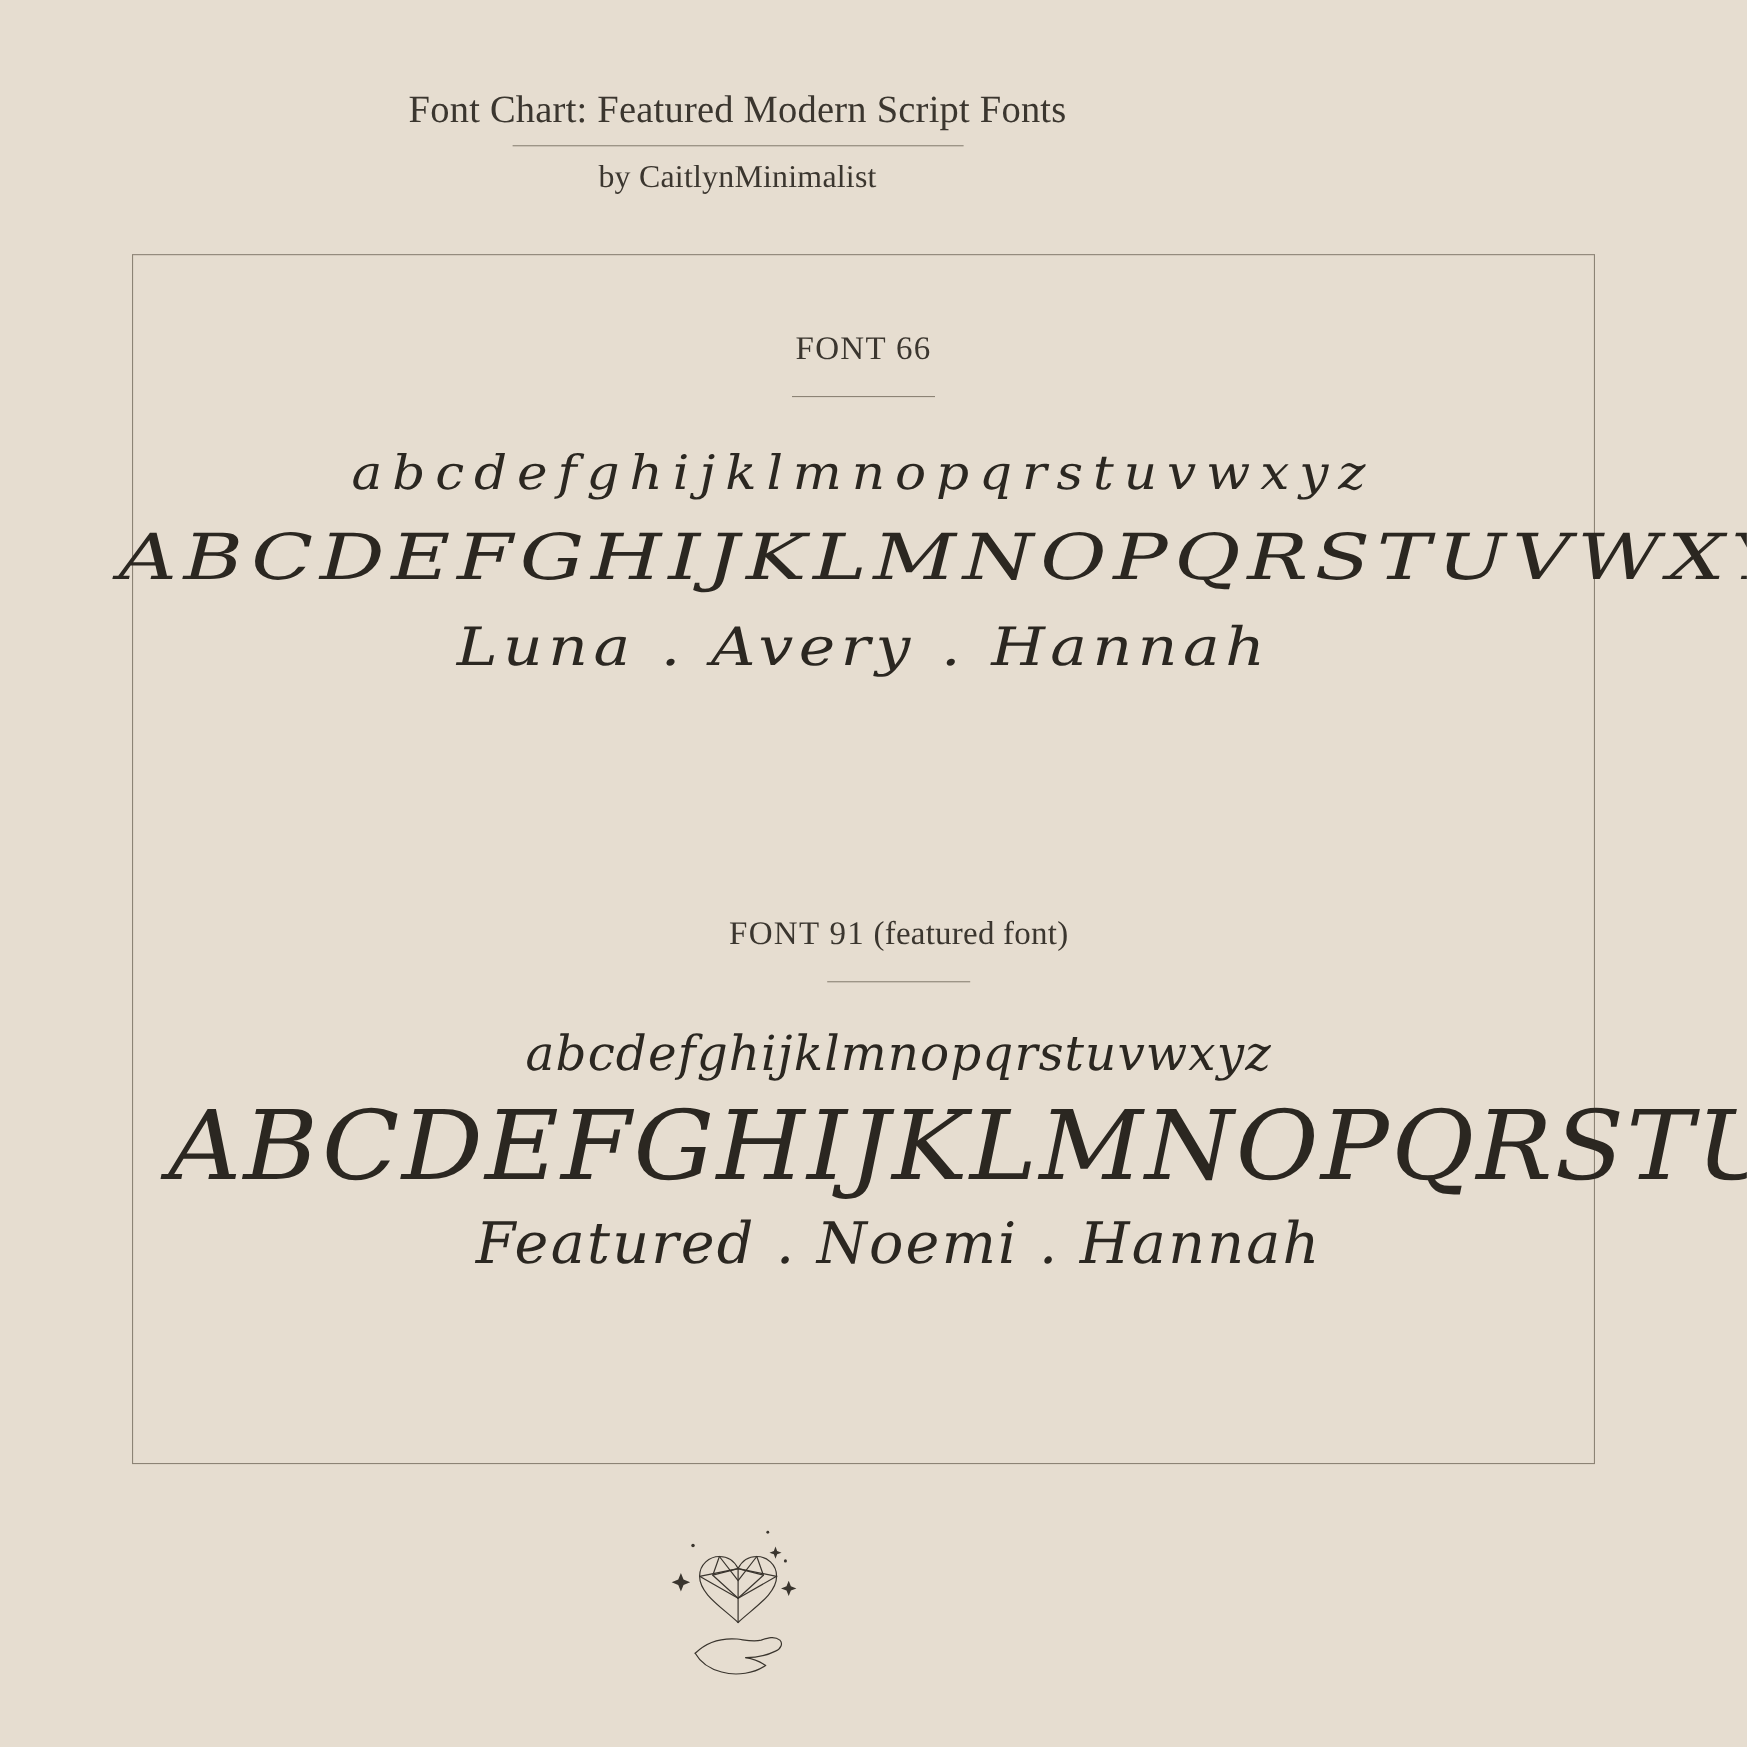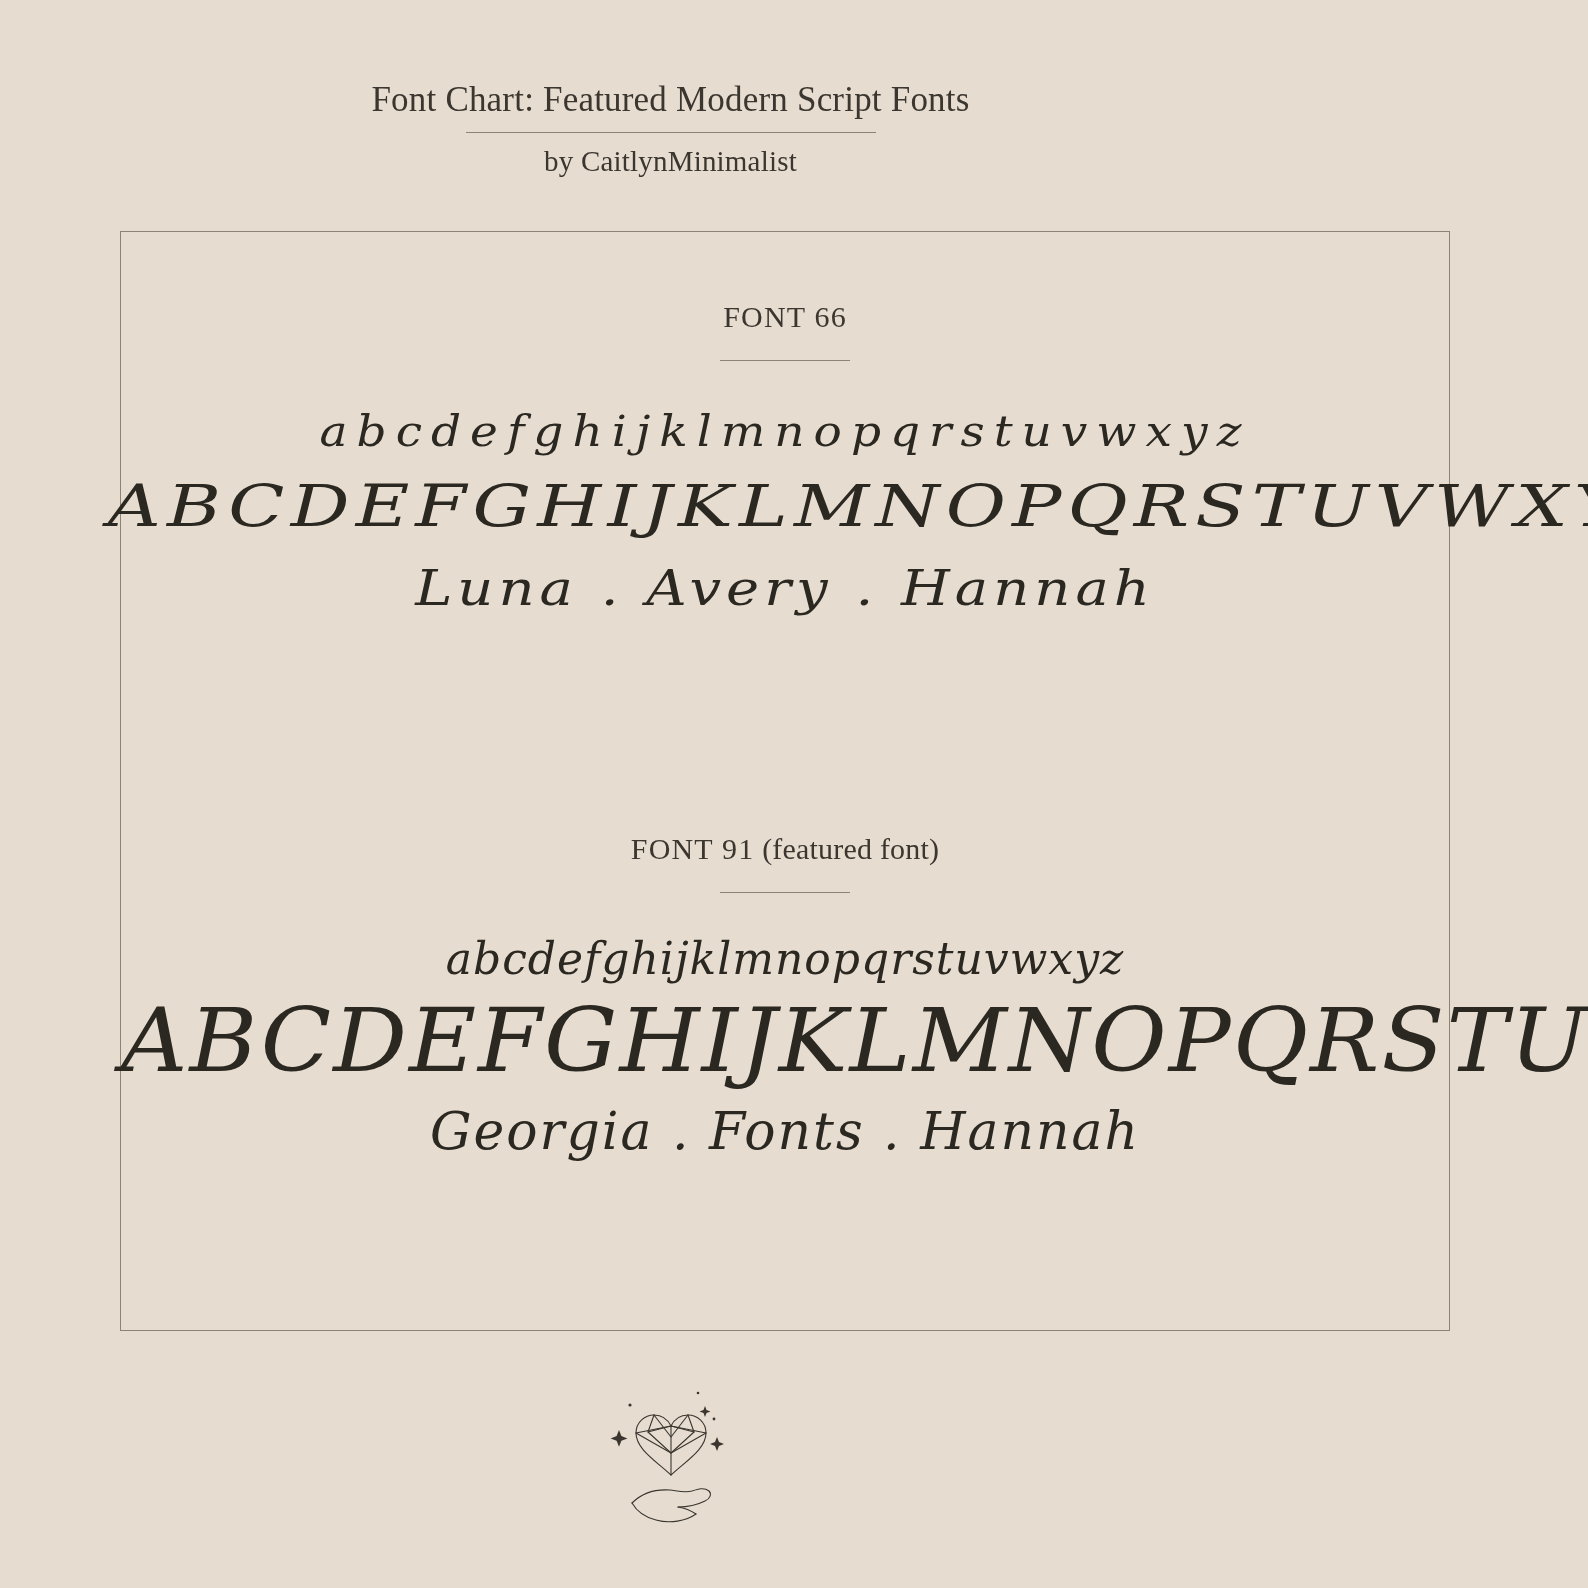--- a/index.html
+++ b/index.html
@@ -58,21 +58,21 @@
     box-sizing: border-box;
   }
 
   .font-block {
     position: absolute;
     left: 0;
     width: 100%;
     text-align: center;
   }
   .block-1 { top: 68px; }
-  .block-2 { top: 600px; }
+  .block-2 { top: 600px; margin-left: 32px; }
 
   .font-label {
     font-size: 30px;
     letter-spacing: 1.2px;
     color: #3b362f;
   }
   .font-label .suffix {
     letter-spacing: 0.2px;
   }
   .label-rule {
@@ -163,21 +163,21 @@
       <div class="sample f66-names">Luna .  Avery  .  Hannah</div>
     </div>
 
     <div class="font-block block-2">
       <div class="font-label">
         <span>FONT 91</span><span class="suffix"> (featured font)</span>
       </div>
       <div class="label-rule"></div>
       <div class="sample f91-lower">abcdefghijklmnopqrstuvwxyz</div>
       <div class="sample f91-upper">ABCDEFGHIJKLMNOPQRSTUVWXYZ</div>
-      <div class="sample f91-names">Georgia . Fonts . Hannah</div>
+      <div class="sample f91-names">Featured . Noemi . Hannah</div>
     </div>
 
   </div>
 
   <div class="logo">
     <svg viewBox="0 0 170 170" width="170" height="170" fill="none" stroke="#3a352e" stroke-width="1.1" stroke-linecap="round" stroke-linejoin="round">
 
       <circle cx="44" cy="30" r="1.6" fill="#3a352e" stroke="none"></circle>
       <circle cx="128" cy="44" r="1.4" fill="#3a352e" stroke="none"></circle>
       <circle cx="112" cy="18" r="1.3" fill="#3a352e" stroke="none"></circle>

